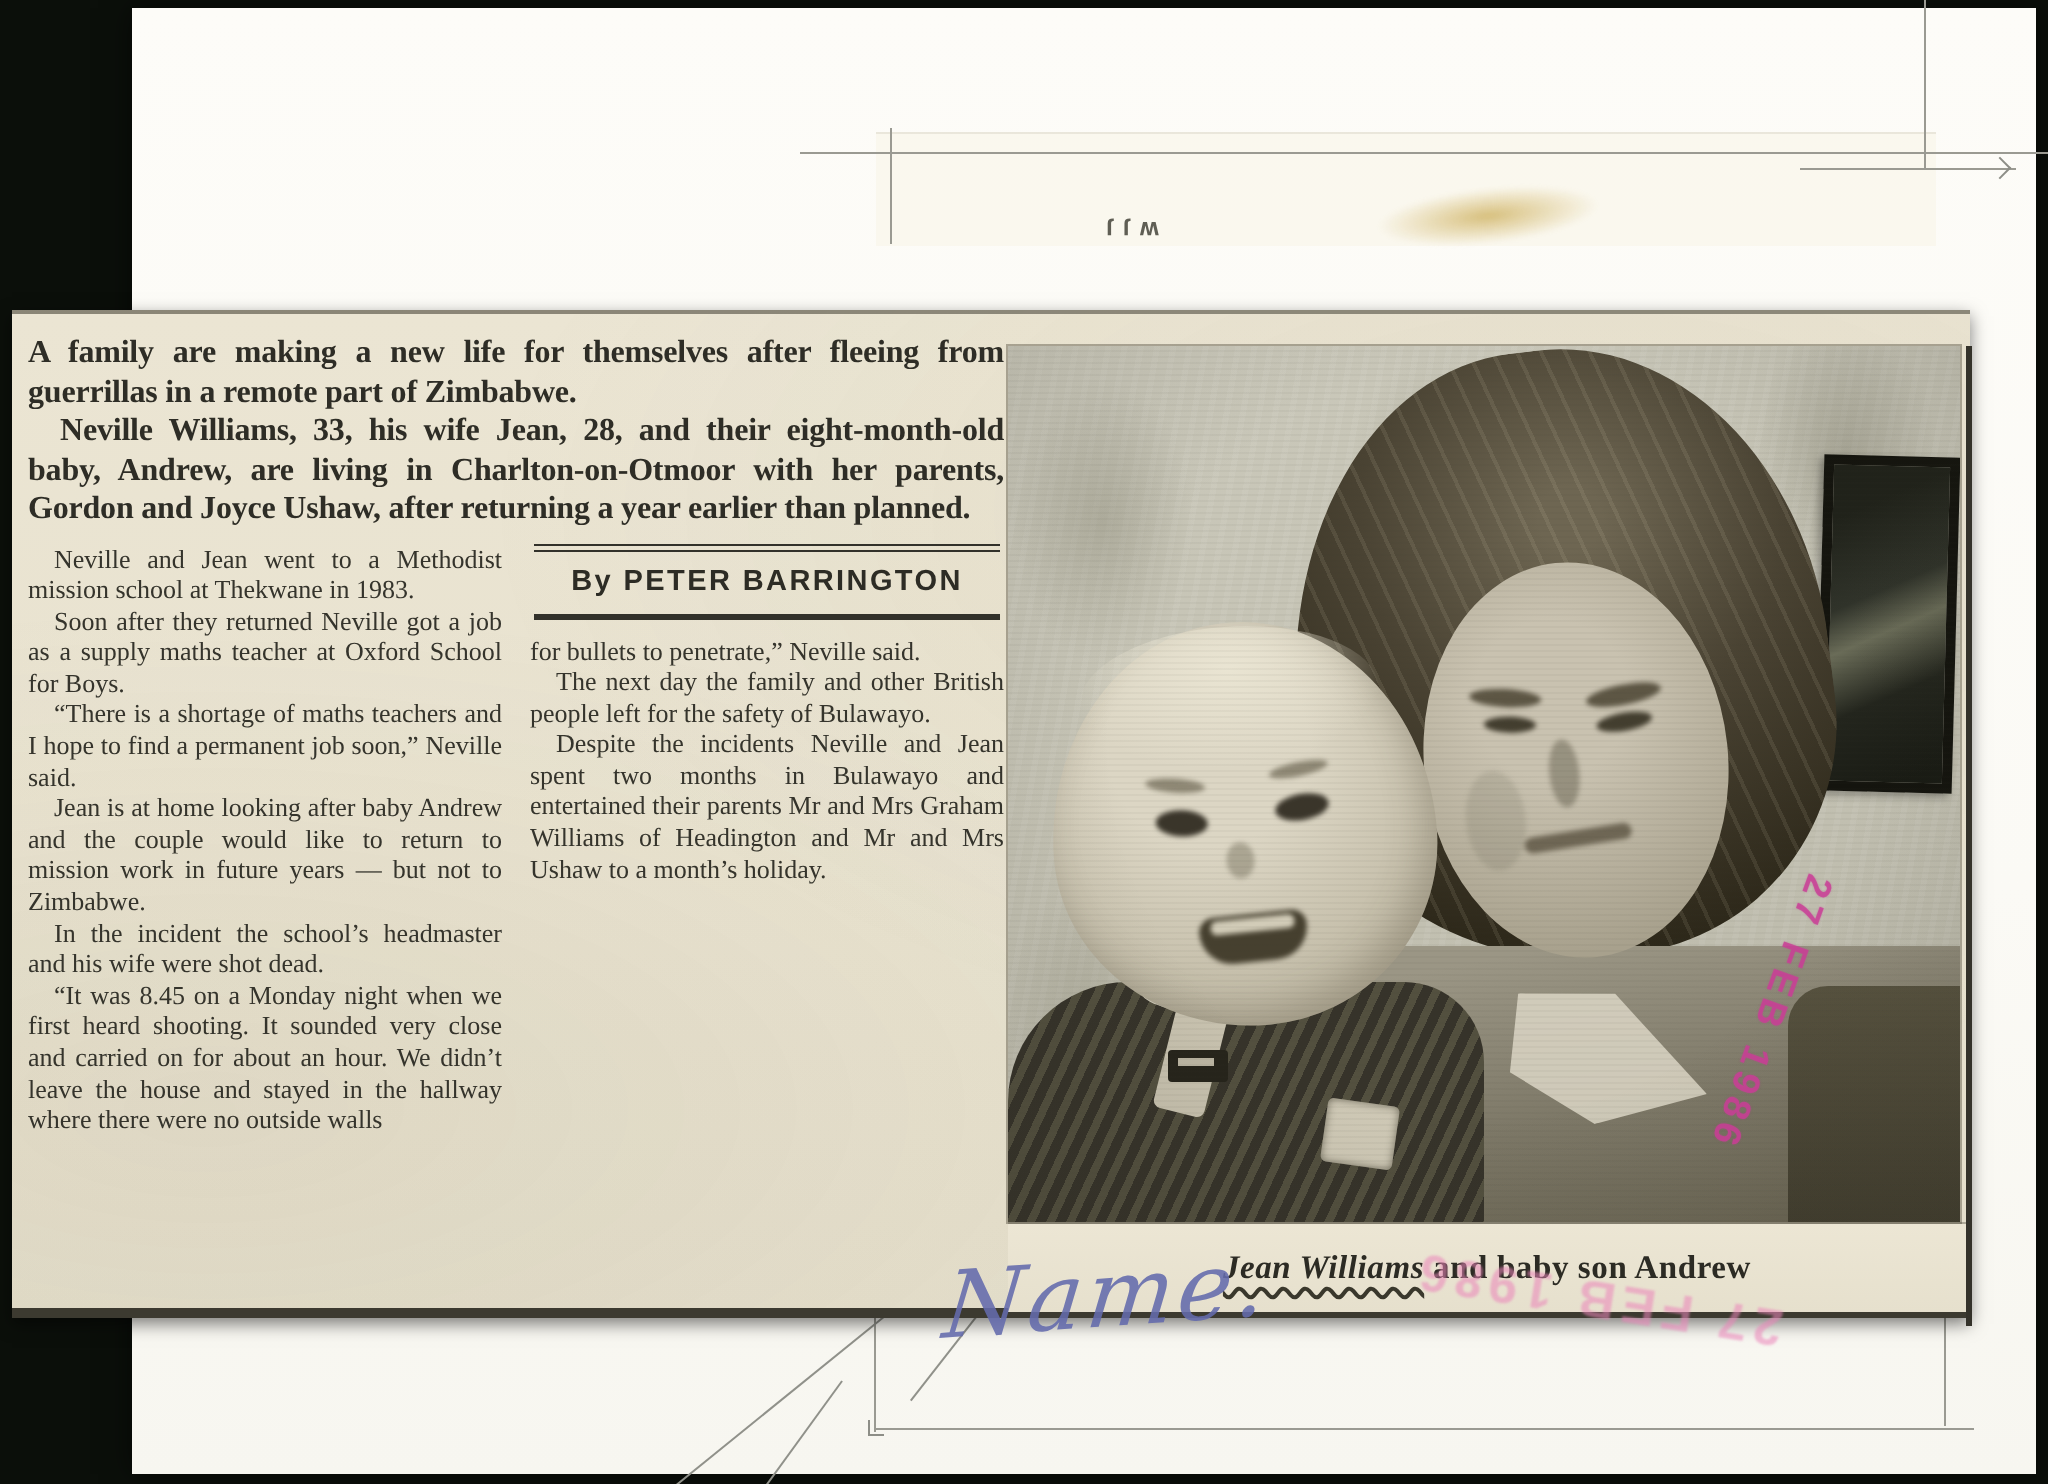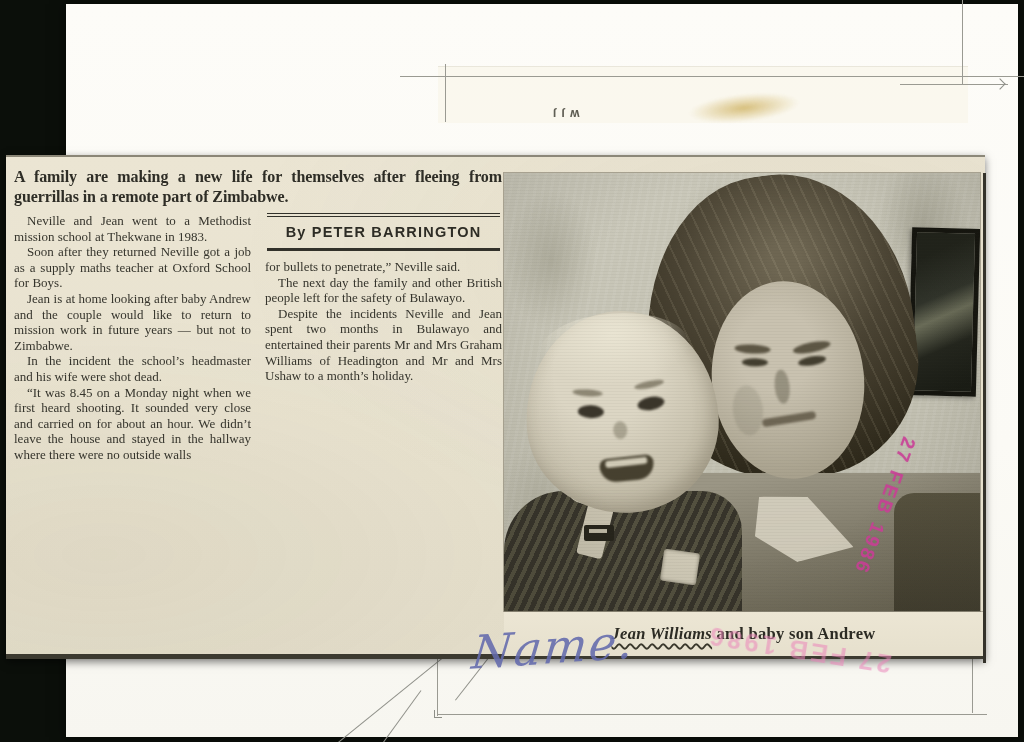--- a/index.html
+++ b/index.html
@@ -226,26 +226,28 @@
 <div class="pdiag" style="left:455px;top:700px;width:92px;transform:rotate(-52deg);"></div>
 
 <div class="stain"></div>
 <div class="faint-glyphs">WJJ</div>
 
 <div class="clipping">
 
   <div class="text-zone">
     <div class="lead">
         <p>A family are making a new life for themselves after fleeing from guerrillas in a remote part of Zimbabwe.</p>
+        <p>Neville Williams, 33, his wife Jean, 28, and their eight-month-old baby, Andrew, are living in Charlton-on-Otmoor with her parents, Gordon and Joyce Ushaw, after returning a year earlier than planned.</p>
       </div>
 
     <div class="columns">
       <div class="col">
           <p>Neville and Jean went to a Methodist mission school at Thekwane in 1983.</p>
           <p>Soon after they returned Neville got a job as a supply maths teacher at Oxford School for Boys.</p>
+          <p>“There is a shortage of maths teachers and I hope to find a permanent job soon,” Neville said.</p>
           <p>Jean is at home looking after baby Andrew and the couple would like to return to mission work in future years — but not to Zimbabwe.</p>
           <p>In the incident the school’s headmaster and his wife were shot dead.</p>
           <p>“It was 8.45 on a Monday night when we first heard shooting. It sounded very close and carried on for about an hour. We didn’t leave the house and stayed in the hallway where there were no outside walls</p>
         </div>
       <div class="col">
         <div class="byline-box">
           <span>By PETER BARRINGTON</span>
         </div>
         <div class="col-right-paras">
             <p>for bullets to penetrate,” Neville said.</p>

